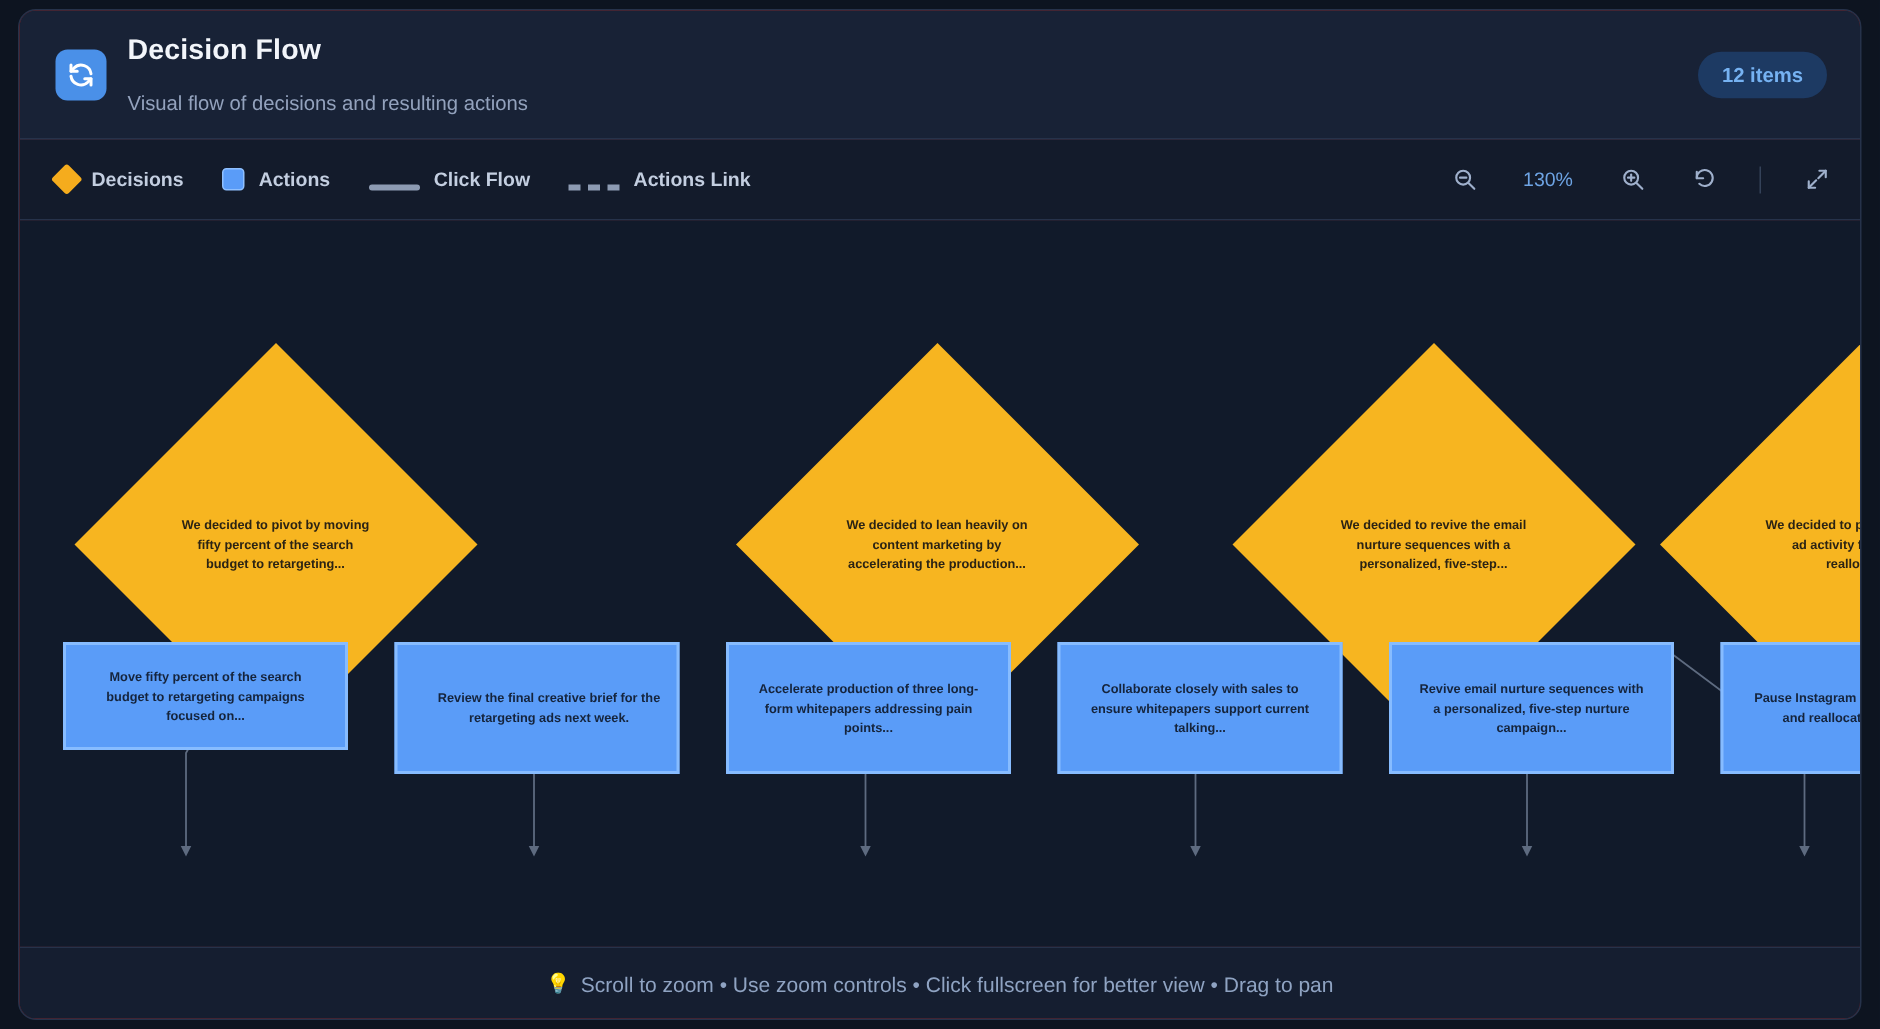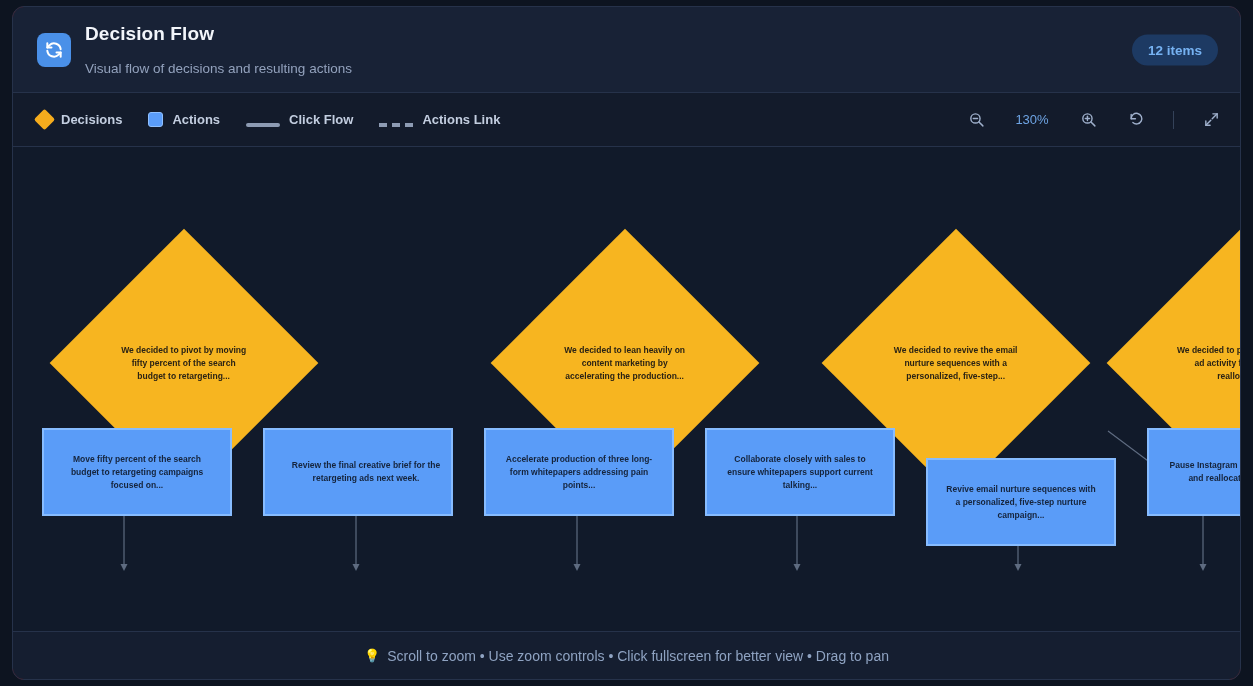--- a/index.html
+++ b/index.html
@@ -249,33 +249,33 @@
     <div class="node-diamond" style="left:517px; top:121px; width:190px; height:190px;">
       <span class="node-text">We decided to lean heavily on content marketing by accelerating the production...</span>
     </div>
     <div class="node-diamond" style="left:848px; top:121px; width:190px; height:190px;">
       <span class="node-text">We decided to revive the email nurture sequences with a personalized, five-step...</span>
     </div>
     <div class="node-diamond" style="left:1133px; top:121px; width:190px; height:190px;">
       <span class="node-text">We decided to pause Instagram ad activity for now and reallocate...</span>
     </div>
 
-    <div class="node-box" style="left:29px; top:281px; width:190px; height:88px;">
+    <div class="node-box" style="left:29px; top:281px; width:190px; height:72px;">
       <span class="node-text">Move fifty percent of the search budget to retargeting campaigns focused on...</span>
     </div>
     <div class="node-box" style="left:250px; top:281px; width:190px; height:88px;padding-left:16px;">
       <span class="node-text">Review the final creative brief for the retargeting ads next week.</span>
     </div>
     <div class="node-box" style="left:692px; top:281px; width:190px; height:88px;">
       <span class="node-text">Collaborate closely with sales to ensure whitepapers support current talking...</span>
     </div>
     <div class="node-box" style="left:471px; top:281px; width:190px; height:88px;">
       <span class="node-text">Accelerate production of three long-form whitepapers addressing pain points...</span>
     </div>
-    <div class="node-box" style="left:913px; top:281px; width:190px; height:88px;margin-top:30px;">
+    <div class="node-box" style="left:913px; top:281px; width:190px; height:88px;">
       <span class="node-text">Revive email nurture sequences with a personalized, five-step nurture campaign...</span>
     </div>
     <div class="node-box" style="left:1134px; top:281px; width:190px; height:88px;">
       <span class="node-text">Pause Instagram ad activity for now and reallocate resources...</span>
     </div>
 
   </div>
 
   <div class="footer">
     <span class="bulb">💡</span>

